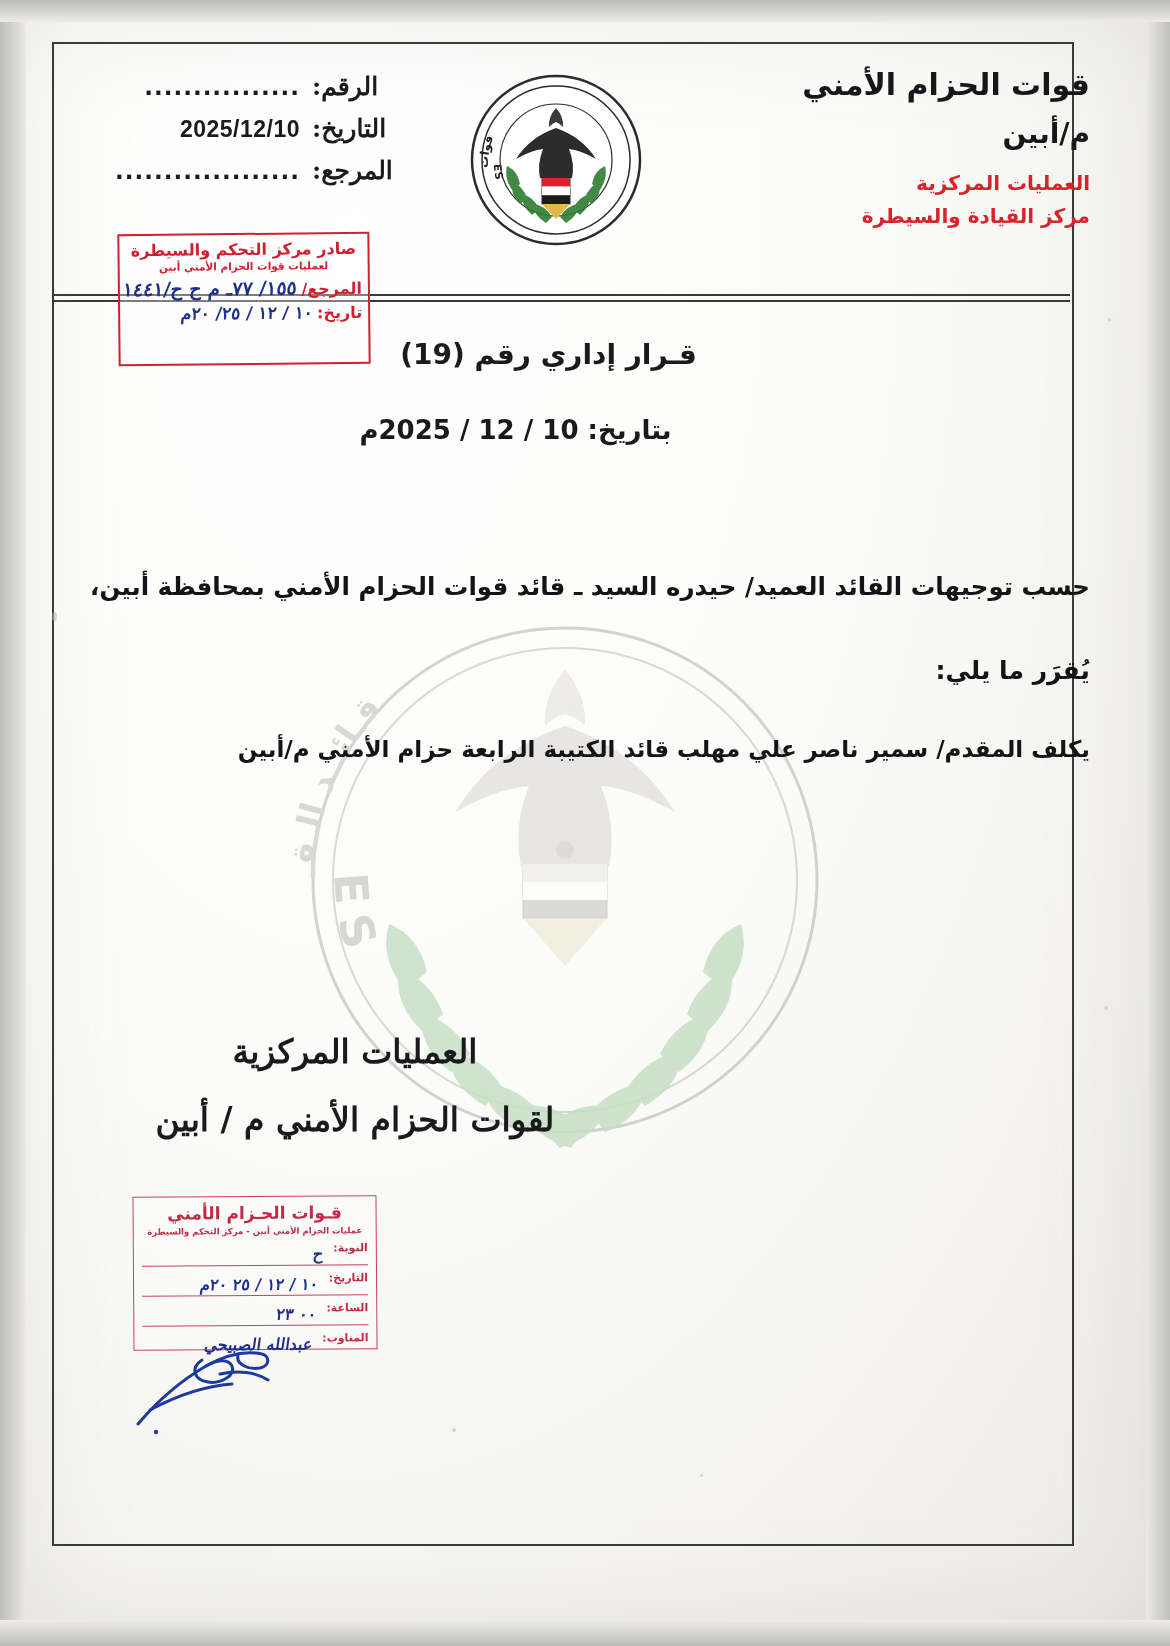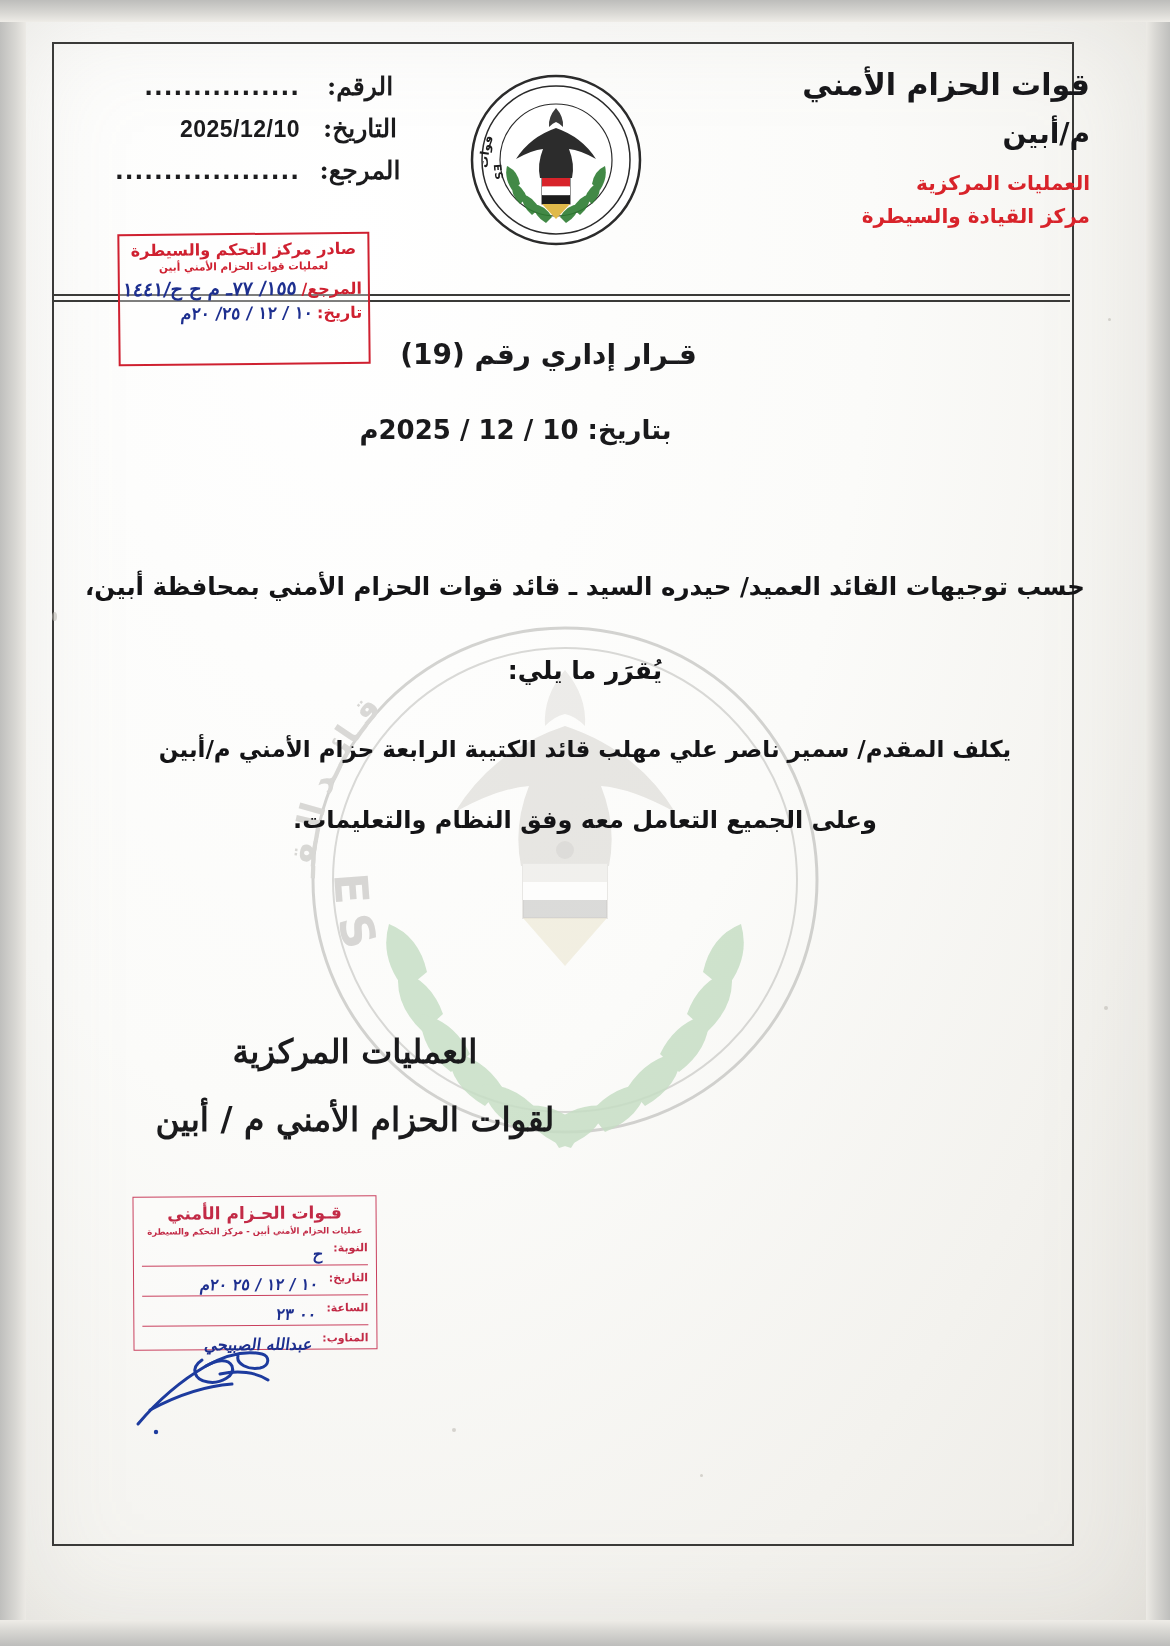--- a/index.html
+++ b/index.html
@@ -63,21 +63,21 @@
   .meta{
     position:absolute;left:108px;top:72px;width:300px;
     font-family:"DejaVu Serif", serif;
     direction:rtl;
   }
   .meta-row{
     display:flex;align-items:baseline;justify-content:flex-start;
     font-size:25px;color:#1b1b1d;font-weight:bold;
     margin-bottom:13px;white-space:nowrap;
   }
-  .meta-row .lbl{min-width:96px;text-align:center;}
+  .meta-row .lbl{min-width:96px;text-align:left;}
   .meta-row .val{
     font-family:"Liberation Sans", sans-serif;font-size:23px;
     margin-right:12px;letter-spacing:.5px;
   }
   .meta-row .dots{
     font-family:"DejaVu Sans", sans-serif;font-size:23px;margin-right:12px;letter-spacing:1px;
   }
 
   
   .stamp-top{
@@ -129,21 +129,21 @@
     letter-spacing:0px;
   }
   .doc-date{
     position:absolute;left:0;top:415px;width:1031px;text-align:center;
     font-family:"DejaVu Sans", sans-serif;
     font-size:26px;font-weight:bold;color:#1a1a1c;
   }
 
   
   .body-line{
-    position:absolute;width:1010px;left:80px;text-align:center;
+    position:absolute;width:1010px;left:80px;
     font-family:"DejaVu Sans", sans-serif;
     font-weight:bold;color:#141416;
   }
   .bl-1{top:572px;font-size:24.5px;}
   .bl-2{top:656px;font-size:25px;}
   .bl-3{top:736px;font-size:23px;}
   .bl-4{top:806px;font-size:24px;}
   .bl-5{top:876px;font-size:24px;}
 
   
@@ -323,21 +323,20 @@
       <span class="s-hand">١٠ / ١٢ / ٢٥/ ٢٠م</span>
     </div>
   </div>
 
   <div class="doc-title">قـرار إداري رقم (19)</div>
   <div class="doc-date">بتاريخ: 10 / 12 / 2025م</div>
 
   <div class="body-line bl-1">حسب توجيهات القائد العميد/ حيدره السيد ـ قائد قوات الحزام الأمني بمحافظة أبين،</div>
   <div class="body-line bl-2">يُقرَر ما يلي:</div>
   <div class="body-line bl-3">يكلف المقدم/ سمير ناصر علي مهلب قائد الكتيبة الرابعة حزام الأمني م/أبين</div>
-  <div class="body-line bl-4">وعلى الجميع التعامل معه وفق النظام والتعليمات.</div>
 
   <div class="sig sig-1">العمليات المركزية</div>
   <div class="sig sig-2">لقوات الحزام الأمني م / أبين</div>
 
   <div class="stamp-bot">
     <div class="b-l1">قـوات الحـزام الأمني</div>
     <div class="b-l2">عمليات الحزام الأمني أبين - مركز التحكم والسيطرة</div>
     <div class="b-row">
       <span class="b-key">النوبة:</span>
       <span class="b-hand">ح</span>

